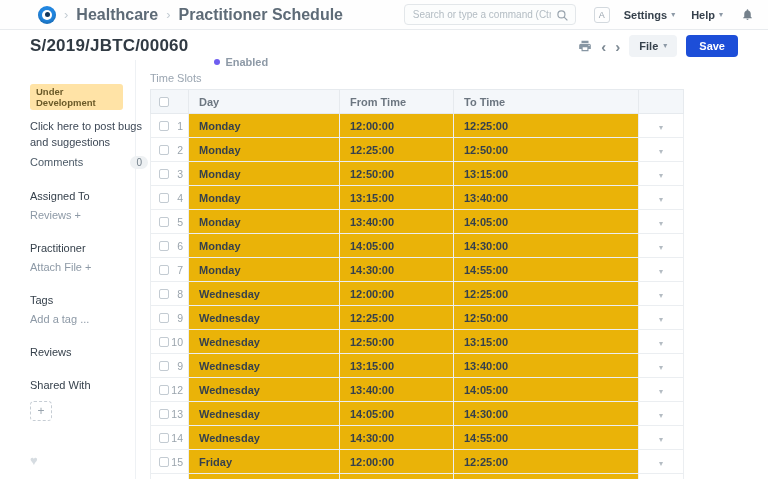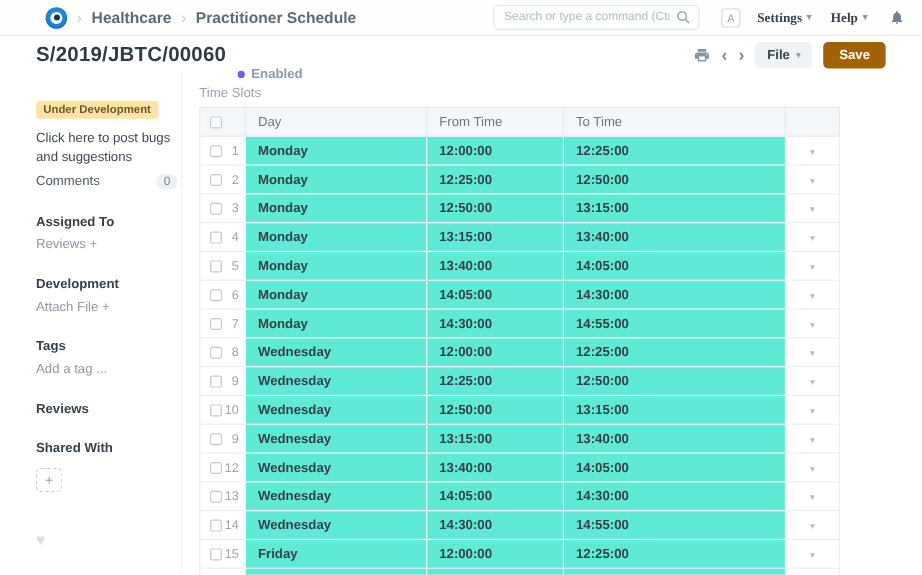--- a/index.html
+++ b/index.html
@@ -9,85 +9,85 @@
   
   .navbar { height:30px; display:flex; align-items:center; padding:0 14px 0 38px;
     background:#fefefe; border-bottom:1px solid #e8ebee; }
   .logo { width:18px; height:18px; border-radius:50%; background:#2186e0;
     display:flex; align-items:center; justify-content:center; flex:0 0 auto;
     box-shadow:inset 0 -2px 3px rgba(0,0,0,.18); cursor:pointer; }
   .logo-ring { width:10px; height:10px; border-radius:50%; background:#fff;
     display:flex; align-items:center; justify-content:center; }
   .logo-dot { width:5px; height:5px; border-radius:50%; background:#12365c; }
   .crumb-sep { color:#c3ccd3; font-size:13px; margin:0 8px; line-height:1; }
-  .crumb { font-size:13px; font-weight:bold; color:#5e6b77; cursor:pointer; white-space:nowrap; }
+  .crumb { font-size:16px; font-weight:bold; color:#5e6b77; cursor:pointer; white-space:nowrap; }
   .nav-search { position:relative; margin-left:auto; margin-right:18px; }
   .nav-search input { width:172px; height:21px; border:1px solid #e3e7ea; border-radius:4px;
     background:#fcfdfd; font-size:10px; padding:0 24px 0 8px; color:#74808b;
     font-family:inherit; outline:none; }
   .nav-search input::placeholder { color:#b3bcc3; }
   .search-glyph { position:absolute; right:7px; top:4px; }
   .avatar { width:16px; height:16px; border:1px solid #d3d9de; border-radius:3px;
     font-size:9px; color:#98a3ad; display:flex; align-items:center; justify-content:center;
     margin-right:14px; cursor:pointer; }
   .nav-link { font-size:11px; font-weight:bold; color:#36414c; margin-right:16px;
-    cursor:pointer; white-space:nowrap; display:flex; align-items:center; gap:4px;font-family:Liberation Serif, serif; }
+    cursor:pointer; white-space:nowrap; display:flex; align-items:center; gap:4px; }
   .caret { font-size:8px; color:#8d99a6; line-height:1; }
   .bell { margin-left:2px; cursor:pointer; display:flex; }
 
   
-  .page-head { height:30px; display:flex; align-items:center; padding:2px 30px 0 30px; }
+  .page-head { height:30px; display:flex; align-items:center; padding:2px 30px 0 30px;gap:16px; }
   .doc-title { font-size:17px; font-weight:bold; color:#313b44; letter-spacing:.2px; }
   .status { display:flex; align-items:center; margin-left:10px; gap:5px;margin-top:32px; }
   .status-dot { width:6px; height:6px; border-radius:50%; background:#6e5ef0; }
   .status-text { font-size:11px; font-weight:bold; color:#8d99a6; }
   .head-actions { margin-left:auto; display:flex; align-items:center; gap:9px; }
   .icon-btn { display:flex; align-items:center; cursor:pointer; }
   .pager { font-size:15px; font-weight:bold; color:#7e8a94; line-height:1; cursor:pointer; }
   .btn { border:none; border-radius:4px; font-size:11px; font-weight:bold;
     padding:5px 10px; cursor:pointer; font-family:inherit; display:flex; align-items:center; gap:5px;}
   .btn-default { background:#f0f3f6; color:#36414c; }
-  .btn-primary { background:#a16207; color:#fff; padding:5px 13px; }
+  .btn-primary { background:#1d4ed8; color:#fff; padding:5px 13px; }
 
   
   .layout { display:flex; height:419px; }
-  .sidebar { width:152px; flex:0 0 auto; border-right:1px solid #eef1f4;
+  .sidebar { width:136px; flex:0 0 auto; border-right:1px solid #eef1f4;
     padding:24px 12px 0 30px; font-size:11px; }
   .side-badge { display:inline-block; background:#ffe3a6; color:#6b5a28;
     font-size:9.5px; font-weight:bold; padding:2px 6px; border-radius:3px; cursor:pointer; }
   .bug-link { margin-top:9px; color:#3d4856; line-height:1.45; cursor:pointer; width:112px; }
   .comments-row { margin-top:5px; display:flex; align-items:center; justify-content:space-between;
     width:118px; cursor:pointer; }
   .comments-label { color:#4c5a67; font-weight:500; }
   .count-pill { background:#eef1f3; color:#74808b; border-radius:8px; font-size:10px;
     padding:1px 6px; }
-  .side-heading { margin-top:21px; font-weight:bold; color:#36414c; }
+  .side-heading { margin-top:21px; font-weight:normal; color:#36414c; }
   .side-link { margin-top:7px; color:#8d99a6; cursor:pointer; }
   .share-plus { margin-top:10px; width:22px; height:20px; border:1px dashed #c6cdd4;
     border-radius:4px; color:#98a3ad; font-size:12px; display:flex; align-items:center;
     justify-content:center; cursor:pointer; }
   .heart { margin-top:32px; color:#d6dce1; font-size:13px; cursor:pointer; }
 
   
   .main { flex:1; padding:12px 0 0 14px; position:relative; }
   .section-label { font-size:11px; color:#9aa5b1; margin-bottom:5px; }
   table.grid { border-collapse:collapse; table-layout:fixed; width:533px;
     border:1px solid #e2e7eb; font-size:11px; }
-  .grid th { background:#f4f7fa; color:#6c7680; font-weight:normal; text-align:left;
+  .grid th { background:#f4f7fa; color:#6c7680; font-weight:bold; text-align:left;
     height:24px; padding:0 0 0 10px; border:1px solid #e6eaee; }
   .grid td { height:24px; border:1px solid #ebeef1; padding:0 0 0 10px; }
   .col-sel { width:38px; } .col-day { width:151px; } .col-from { width:114px; }
   .col-to { width:185px; } .col-menu { width:45px; }
   .cell-sel { display:flex; align-items:center; justify-content:space-between;
     padding:0 5px 0 0; }
   .grid td.sel, .grid th.sel { padding:0 0 0 8px; }
   .checkbox { width:10px; height:10px; border:1px solid #c3cbd2; border-radius:2px;
     background:#fff; cursor:pointer; flex:0 0 auto; }
   .row-num { color:#9aa4ad; font-size:10.5px; }
-  td.field { background:#5eead4; font-weight:bold; color:#36414c; cursor:text; }
+  td.field { background:#eab308; font-weight:bold; color:#36414c; cursor:text; }
   td.menu-cell { text-align:center; padding:0; }
   .row-caret { font-size:8px; color:#b4bcc3; cursor:pointer; }
 </style>
 </head>
 <body>
 
 <nav class="navbar">
   <div class="logo">
     <div class="logo-ring">
         <div class="logo-dot"></div>
@@ -153,21 +153,21 @@
     <div class="bug-link">Click here to post bugs and suggestions</div>
 
     <div class="comments-row">
       <span class="comments-label">Comments</span>
       <span class="count-pill">0</span>
     </div>
 
     <div class="side-heading">Assigned To</div>
     <div class="side-link">Reviews +</div>
 
-    <div class="side-heading">Development</div>
+    <div class="side-heading">Practitioner</div>
     <div class="side-link">Attach File +</div>
 
     <div class="side-heading">Tags</div>
     <div class="side-link">Add a tag ...</div>
 
     <div class="side-heading">Reviews</div>
 
     <div class="side-heading">Shared With</div>
     <div class="share-plus">+</div>
 

